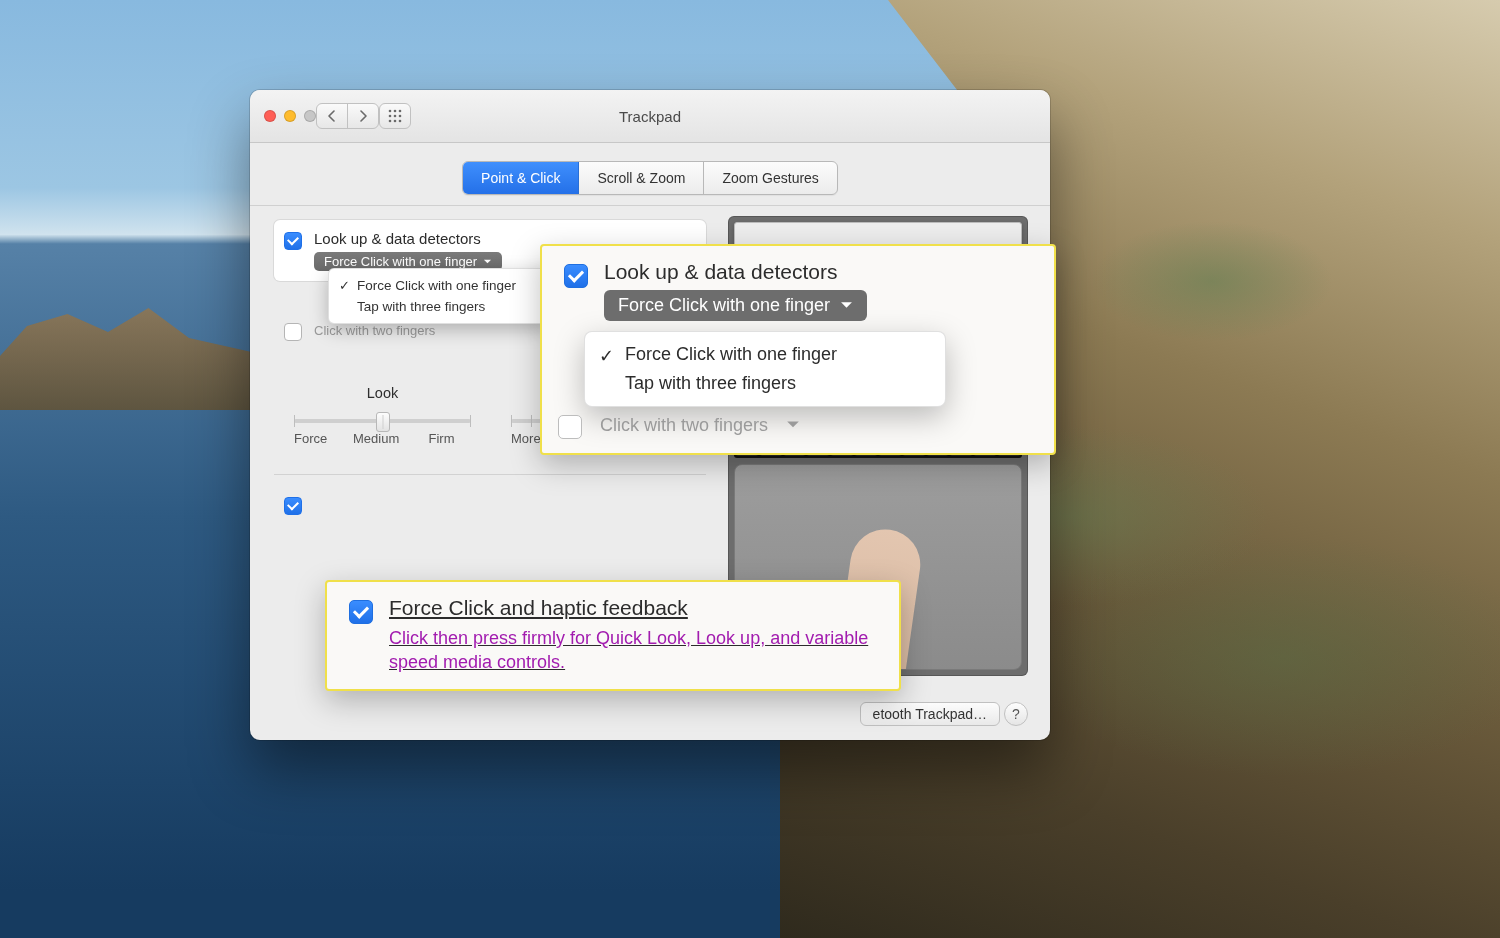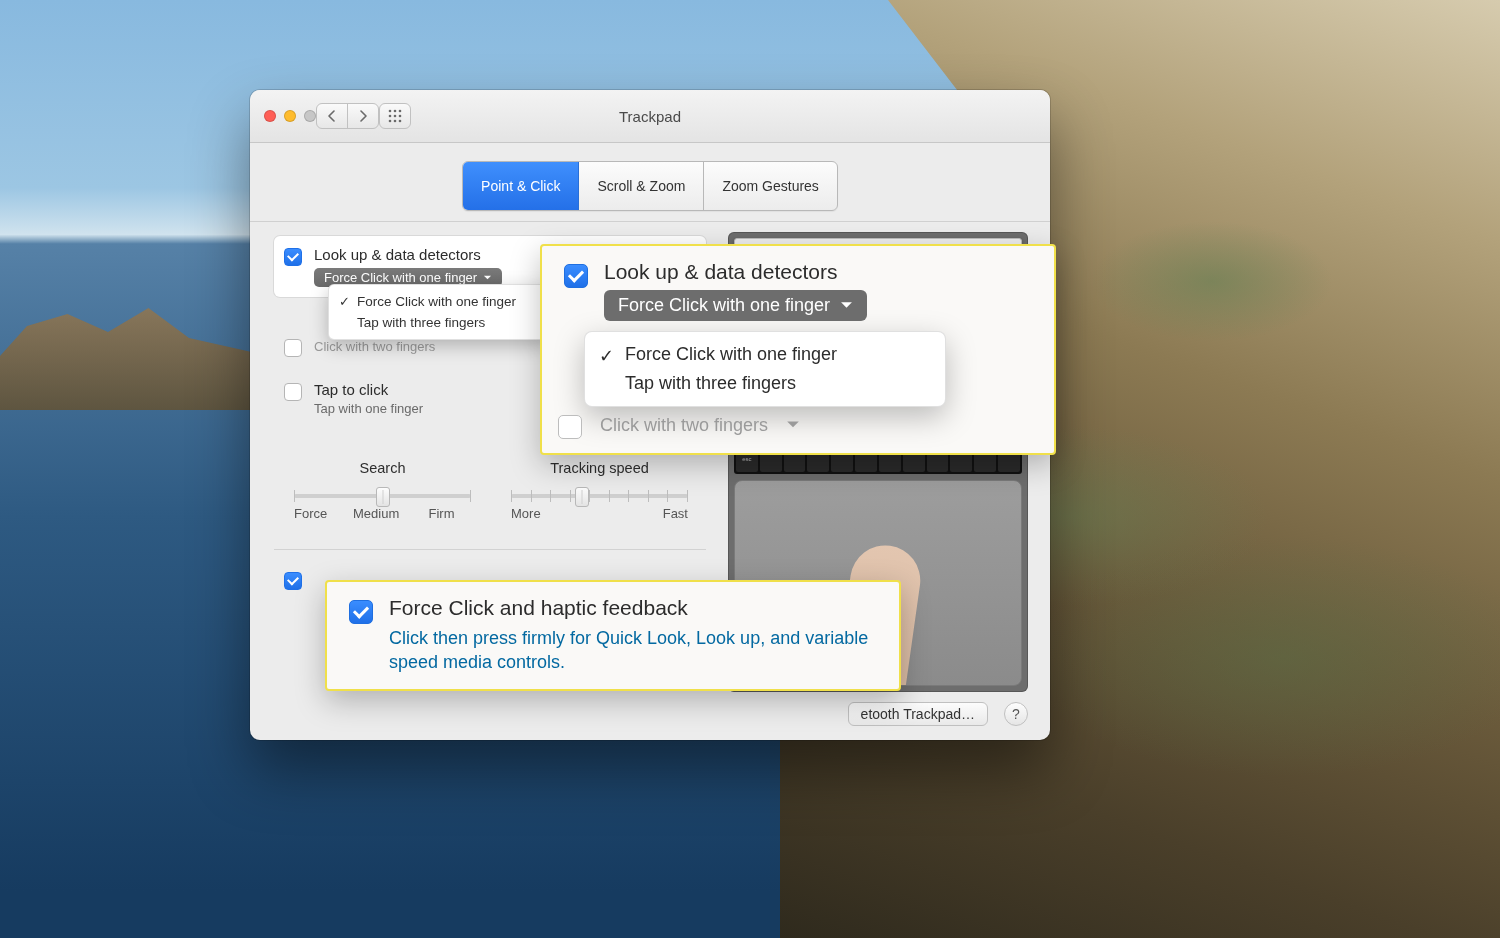--- a/index.html
+++ b/index.html
@@ -120,21 +120,21 @@
   .seg {
     display:flex;
     border:1px solid #b8b8b8;
     border-radius:6px;
     overflow:hidden;
     box-shadow:0 1px 1px rgba(0,0,0,.05);
     background:linear-gradient(#fcfcfc,#ececec);
     font-size:14px;
   }
   .seg .tab {
-    padding:16px 18px;
+    padding:8px 18px;
     border-right:1px solid #b8b8b8;
     color:#333;
     cursor:default;
   }
   .seg .tab:last-child{border-right:none}
   .seg .tab.active{
     background:linear-gradient(#3f8ffd,#2470e8);
     color:#fff;
     border-right-color:#2a6fd6;
   }
@@ -291,21 +291,21 @@
     content:""; position:absolute; left:38%; bottom:-10%;
     width:70px; height:160px;
     background:linear-gradient(#e3c6b0,#d6b79f);
     border-radius:40px 40px 30px 30px;
     transform:rotate(8deg);
   }
 
   
   .footer{
     position:absolute; right:22px; bottom:14px;
-    display:flex; gap:16px; align-items:center;
+    display:flex; gap:4px; align-items:center;
     font-size:14px; color:#333;
   }
   .footer .bt-btn{
     background:linear-gradient(#fcfcfc,#e9e9e9);
     border:1px solid #c0c0c0; border-radius:6px;
     padding:3px 12px;
   }
   .footer .help{
     width:22px; height:22px; border-radius:50%;
     border:1px solid #c0c0c0;
@@ -375,23 +375,23 @@
     display:flex; align-items:center; gap:18px;
     color:#9a9a9a; font-size:18px;
   }
   .cl-second svg{width:14px;height:14px;fill:#9a9a9a}
 
   .callout-force {
     left:325px; top:580px;
     width:530px;
     z-index:5;
   }
-  .cf-body{display:flex; gap:16px; align-items:flex-start;}
+  .cf-body{display:flex; gap:16px; align-items:flex-start;text-decoration:underline;}
   .cf-title{ font-size:21px; font-weight:500;}
-  .cf-desc{  font-size:18px; color:#0369a1; margin-top:6px; line-height:1.35;}
+  .cf-desc{  font-size:18px; color:#a21caf; margin-top:6px; line-height:1.35;}
 
 </style>
 </head>
 <body>
 
 <div class="wallpaper">
   <div class="land-far"></div>
   <div class="land-right"></div>
 </div>
 
@@ -467,31 +467,24 @@
         </div>
       </div>
 
       <div class="option-block" style="margin-top:30px;">
         <div class="chk"></div>
         <div>
           <div class="opt-sub" style="color:#9a9a9a">Click with two fingers</div>
         </div>
       </div>
 
-      <div class="option-block" style="margin-top:4px;">
-        <div class="chk"></div>
-        <div>
-          <div class="opt-title">Tap to click</div>
-          <div class="opt-sub">Tap with one finger</div>
-        </div>
-      </div>
 
       <div class="sliders-row">
         <div class="slider-col">
-          <div class="slider-title">Search</div>
+          <div class="slider-title">Look</div>
           <div class="track">
             <div class="ticks">
                 <span></span>
                 <span></span>
                 <span></span>
               </div>
             <div class="knob" style="left:50%"></div>
           </div>
           <div class="slider-labels three">
             <span>Force</span>

